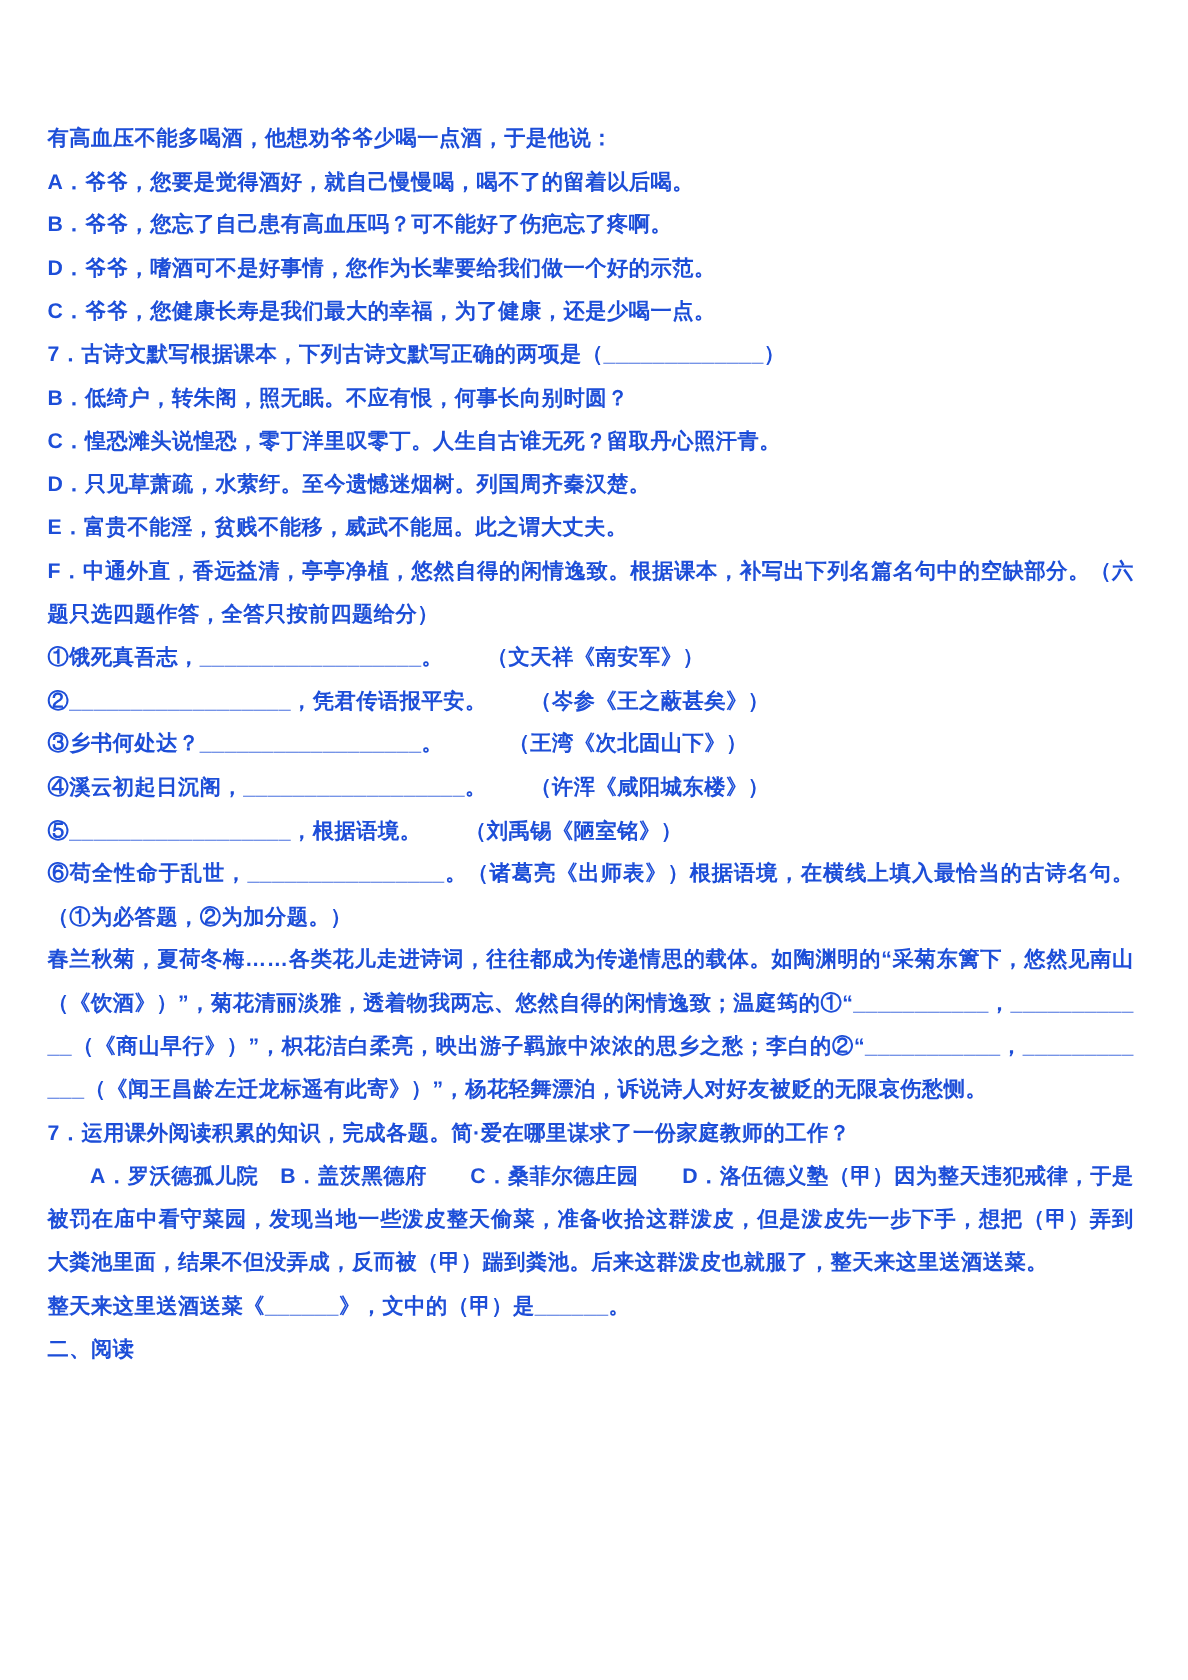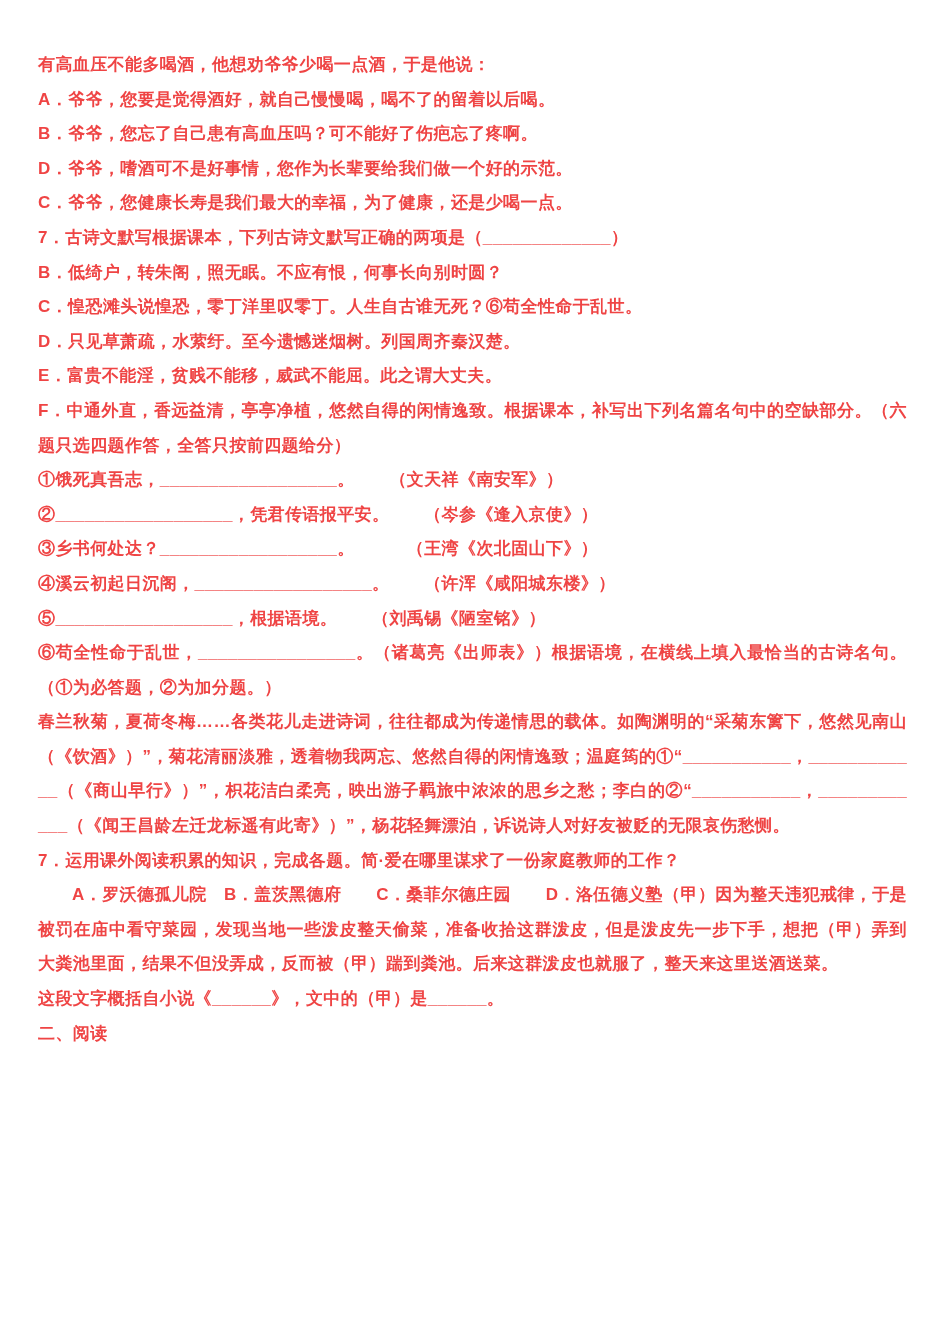--- a/index.html
+++ b/index.html
@@ -6,22 +6,22 @@
     margin: 0;
     padding: 0;
     background: #ffffff;
   }
   .page {
     position: relative;
     box-sizing: border-box;
     width: 950px;
     height: 1344px;
     background: #ffffff;
-    color: #ef4444;
-    padding: 48px 43px 0 38px;
+    color: #1d4ed8;
+    padding: 94px 43px 0 38px;
     font-family: "Liberation Sans", sans-serif;
     font-weight: bold;
     font-size: 17px;
     line-height: 34.6px;
     overflow: hidden;
   }
   .para {
     margin: 0;
     text-align: justify;
     letter-spacing: 0.4px;
@@ -43,36 +43,36 @@
   <p class="para">有高血压不能多喝酒，他想劝爷爷少喝一点酒，于是他说：</p>
 
   <p class="para">A．爷爷，您要是觉得酒好，就自己慢慢喝，喝不了的留着以后喝。</p>
   <p class="para">B．爷爷，您忘了自己患有高血压吗？可不能好了伤疤忘了疼啊。</p>
   <p class="para">D．爷爷，嗜酒可不是好事情，您作为长辈要给我们做一个好的示范。</p>
   <p class="para">C．爷爷，您健康长寿是我们最大的幸福，为了健康，还是少喝一点。</p>
 
   <p class="para">7．古诗文默写根据课本，下列古诗文默写正确的两项是（_____________）</p>
 
   <p class="para">B．低绮户，转朱阁，照无眠。不应有恨，何事长向别时圆？</p>
-  <p class="para">C．惶恐滩头说惶恐，零丁洋里叹零丁。人生自古谁无死？⑥苟全性命于乱世。</p>
+  <p class="para">C．惶恐滩头说惶恐，零丁洋里叹零丁。人生自古谁无死？留取丹心照汗青。</p>
   <p class="para">D．只见草萧疏，水萦纡。至今遗憾迷烟树。列国周齐秦汉楚。</p>
   <p class="para">E．富贵不能淫，贫贱不能移，威武不能屈。此之谓大丈夫。</p>
   <p class="para">F．中通外直，香远益清，亭亭净植，悠然自得的闲情逸致。根据课本，补写出下列名篇名句中的空缺部分。（六题只选四题作答，全答只按前四题给分）</p>
 
   <p class="para">①饿死真吾志，__________________。　　（文天祥《南安军》）</p>
-  <p class="para">②__________________，凭君传语报平安。　　（岑参《逢入京使》）</p>
+  <p class="para">②__________________，凭君传语报平安。　　（岑参《王之蔽甚矣》）</p>
   <p class="para">③乡书何处达？__________________。　　　（王湾《次北固山下》）</p>
   <p class="para">④溪云初起日沉阁，__________________。　　（许浑《咸阳城东楼》）</p>
   <p class="para">⑤__________________，根据语境。　　（刘禹锡《陋室铭》）</p>
   <p class="para">⑥苟全性命于乱世，________________。（诸葛亮《出师表》）根据语境，在横线上填入最恰当的古诗名句。（①为必答题，②为加分题。）</p>
 
   <p class="para">春兰秋菊，夏荷冬梅……各类花儿走进诗词，往往都成为传递情思的载体。如陶渊明的“采菊东篱下，悠然见南山（《饮酒》）”，菊花清丽淡雅，透着物我两忘、悠然自得的闲情逸致；温庭筠的①“___________，____________（《商山早行》）”，枳花洁白柔亮，映出游子羁旅中浓浓的思乡之愁；李白的②“___________，____________（《闻王昌龄左迁龙标遥有此寄》）”，杨花轻舞漂泊，诉说诗人对好友被贬的无限哀伤愁恻。</p>
 
   <p class="para">7．运用课外阅读积累的知识，完成各题。简·爱在哪里谋求了一份家庭教师的工作？</p>
 
   <p class="para indent">A．罗沃德孤儿院　B．盖茨黑德府　　C．桑菲尔德庄园　　D．洛伍德义塾（甲）因为整天违犯戒律，于是被罚在庙中看守菜园，发现当地一些泼皮整天偷菜，准备收拾这群泼皮，但是泼皮先一步下手，想把（甲）弄到大粪池里面，结果不但没弄成，反而被（甲）踹到粪池。后来这群泼皮也就服了，整天来这里送酒送菜。</p>
 
-  <p class="para">这段文字概括自小说《______》，文中的（甲）是______。</p>
+  <p class="para">整天来这里送酒送菜《______》，文中的（甲）是______。</p>
 
   <p class="para">二、阅读</p>
 
 
 </div>
 
 </body></html>

